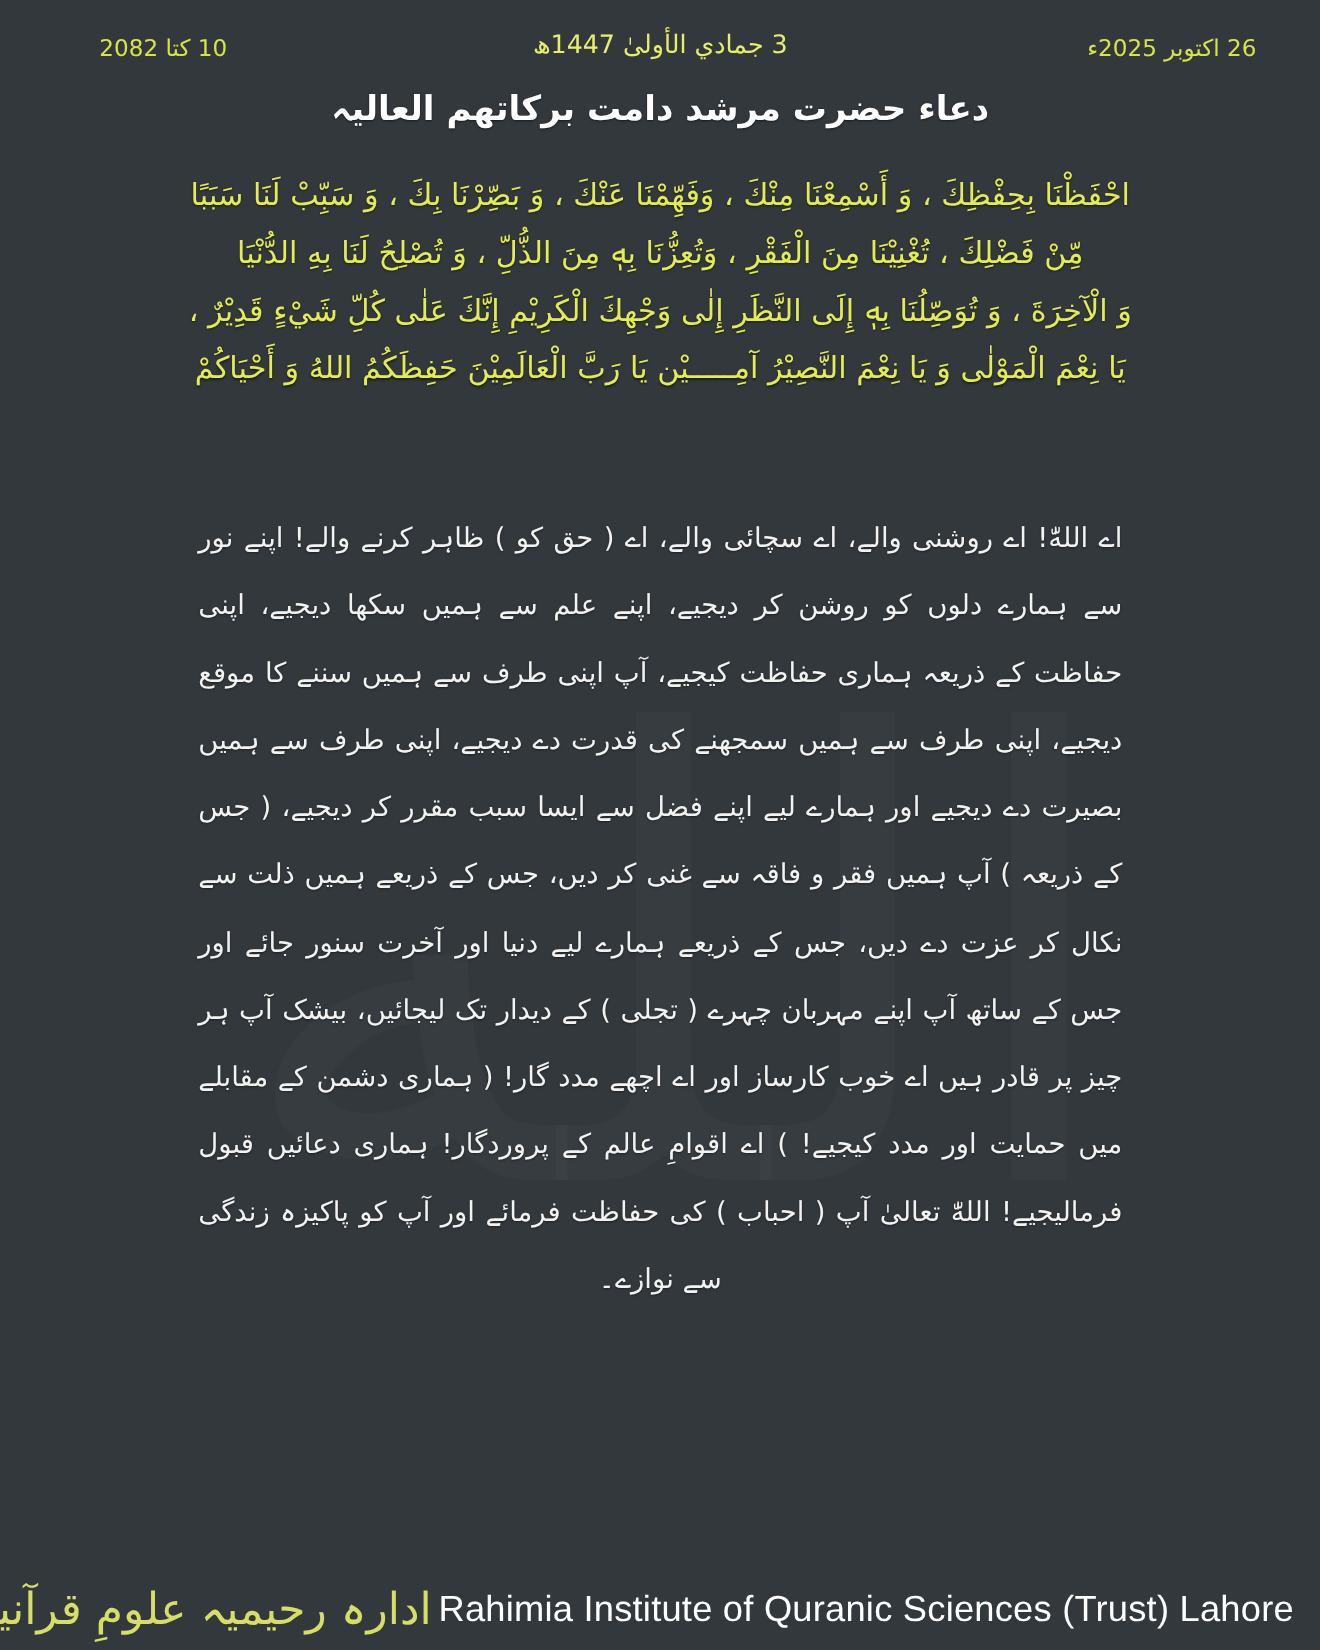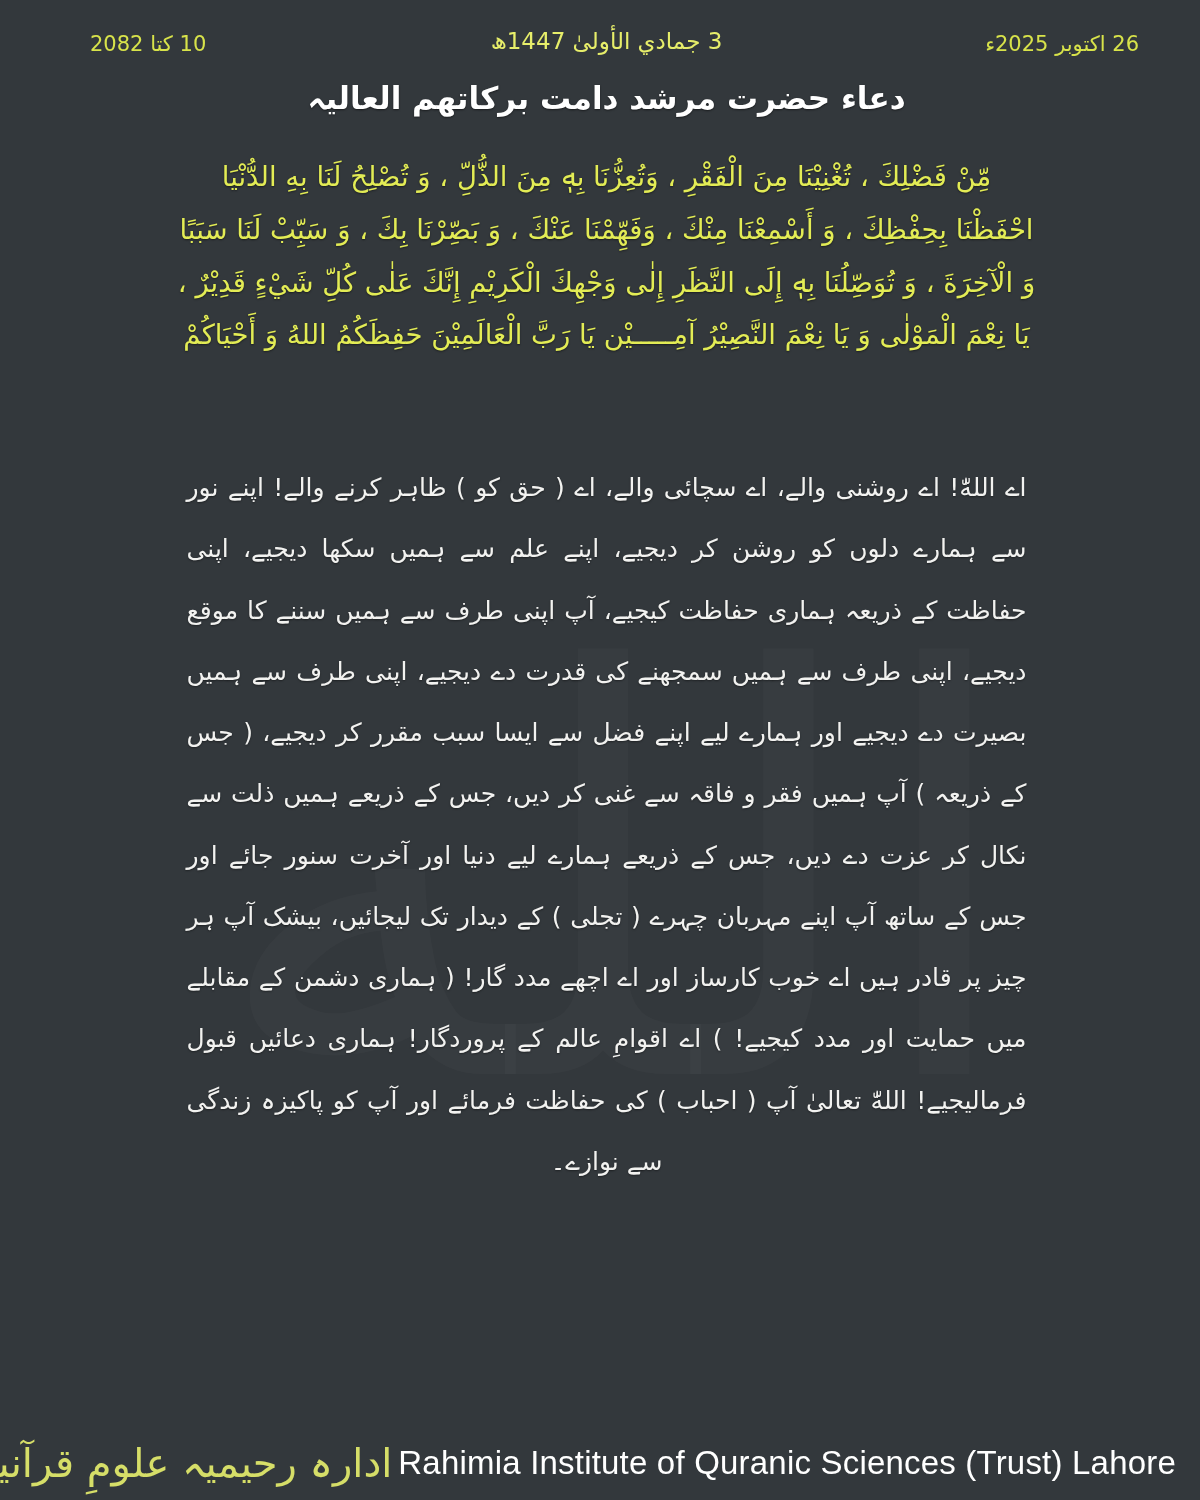--- a/index.html
+++ b/index.html
@@ -33,39 +33,39 @@
     user-select: none;
     z-index: 0;
   }
 
   .page {
     position: relative;
     z-index: 1;
     width: 1200px;
     height: 1500px;
     box-sizing: border-box;
-    padding: 26px 21px 0 34px;
+    padding: 26px 34px 0 34px;
   }
 
   
   .header {
     position: relative;
     height: 46px;
   }
   .hdr-left, .hdr-right, .hdr-center {
     position: absolute;
     top: 6px;
     font-size: 21px;
     color: #d8e34a;
     font-family: "DejaVu Sans", sans-serif;
     white-space: nowrap;
     letter-spacing: 0.2px;
   }
   .hdr-left  { left: 56px; }
-  .hdr-right { right: 40px; }
+  .hdr-right { right: 24px; }
   .hdr-center {
     left: 0;
     right: 0;
     top: 2px;
     text-align: center;
     color: #e7ee6a;
     font-size: 23px;
   }
 
   
@@ -165,22 +165,22 @@
 
   <div class="header">
     <div class="hdr-left">10 کتا 2082</div>
     <div class="hdr-center">3 جمادي الأولىٰ 1447ھ</div>
     <div class="hdr-right">26 اکتوبر 2025ء</div>
   </div>
 
   <div class="doc-title">دعاء حضرت مرشد دامت بركاتهم العاليہ</div>
 
   <div class="arabic-block">
+    <span class="ar-line">احْفَظْنَا بِحِفْظِكَ ، وَ أَسْمِعْنَا مِنْكَ ، وَفَهِّمْنَا عَنْكَ ، وَ بَصِّرْنَا بِكَ ، وَ سَبِّبْ لَنَا سَبَبًا</span>
     <span class="ar-line">مِّنْ فَضْلِكَ ، تُغْنِيْنَا مِنَ الْفَقْرِ ، وَتُعِزُّنَا بِهٖ مِنَ الذُّلِّ ، وَ تُصْلِحُ لَنَا بِهِ الدُّنْيَا</span>
-    <span class="ar-line">احْفَظْنَا بِحِفْظِكَ ، وَ أَسْمِعْنَا مِنْكَ ، وَفَهِّمْنَا عَنْكَ ، وَ بَصِّرْنَا بِكَ ، وَ سَبِّبْ لَنَا سَبَبًا</span>
     <span class="ar-line">وَ الْآخِرَةَ ، وَ تُوَصِّلُنَا بِهٖ إِلَى النَّظَرِ إِلٰى وَجْهِكَ الْكَرِيْمِ إِنَّكَ عَلٰى كُلِّ شَيْءٍ قَدِيْرٌ ،</span>
     <span class="ar-line">يَا نِعْمَ الْمَوْلٰى وَ يَا نِعْمَ النَّصِيْرُ آمِـــــيْن يَا رَبَّ الْعَالَمِيْنَ حَفِظَكُمُ اللهُ وَ أَحْيَاكُمْ</span>
   </div>
 
   <div class="urdu-block">
     <p>اے اللهّٰ! اے روشنی والے، اے سچائی والے، اے ( حق کو ) ظاہر کرنے والے! اپنے نور سے ہمارے دلوں کو روشن کر دیجیے، اپنے علم سے ہمیں سکھا دیجیے، اپنی حفاظت کے ذریعہ ہماری حفاظت کیجیے، آپ اپنی طرف سے ہمیں سننے کا موقع دیجیے، اپنی طرف سے ہمیں سمجھنے کی قدرت دے دیجیے، اپنی طرف سے ہمیں بصیرت دے دیجیے اور ہمارے لیے اپنے فضل سے ایسا سبب مقرر کر دیجیے، ( جس کے ذریعہ ) آپ ہمیں فقر و فاقہ سے غنی کر دیں، جس کے ذریعے ہمیں ذلت سے نکال کر عزت دے دیں، جس کے ذریعے ہمارے لیے دنیا اور آخرت سنور جائے اور جس کے ساتھ آپ اپنے مہربان چہرے ( تجلی ) کے دیدار تک لیجائیں، بیشک آپ ہر چیز پر قادر ہیں اے خوب کارساز اور اے اچھے مدد گار! ( ہماری دشمن کے مقابلے میں حمایت اور مدد کیجیے! ) اے اقوامِ عالم کے پروردگار! ہماری دعائیں قبول فرمالیجیے! اللهّٰ تعالیٰ آپ ( احباب ) کی حفاظت فرمائے اور آپ کو پاکیزہ زندگی سے نوازے۔</p>
   </div>
 
 </div>
 

